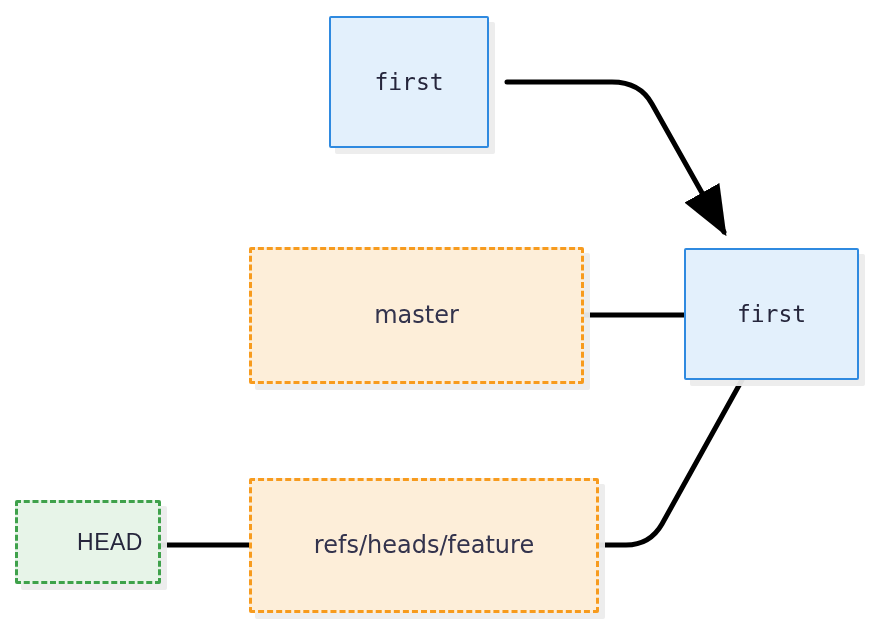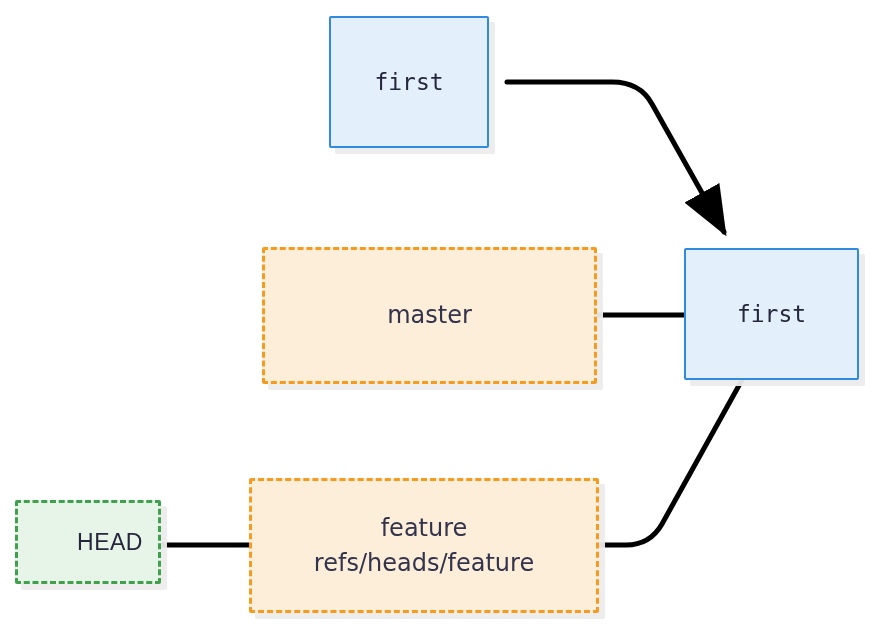--- a/index.html
+++ b/index.html
@@ -64,21 +64,21 @@
     border: 3px dashed #3fa14b;
     border-radius: 2px;
     font-family: "Liberation Sans", sans-serif;
     color: #26263c;
     font-size: 23px;
     letter-spacing: 0.5px;
     padding-left: 44px;
   }
   #node-first    { left: 329px; top: 16px;  width: 160px; height: 132px; }
   #node-second   { left: 684px; top: 248px; width: 175px; height: 132px; }
-  #node-master   { left: 262px; top: 247px; width: 335px; height: 137px; }
+  #node-master   { left: 249px; top: 247px; width: 335px; height: 137px; }
   #node-feature  { left: 249px; top: 478px; width: 350px; height: 135px; }
   #node-head     { left: 15px;  top: 500px; width: 146px; height: 84px;  }
 </style>
 </head>
 <body>
 
 <div id="canvas">
 
   <svg id="edges" viewBox="0 0 874 628" width="874" height="628" xmlns="http://www.w3.org/2000/svg">
     <defs>
@@ -102,21 +102,20 @@
 
   <div id="node-second" class="node commit">
     <span class="line1">first</span>
   </div>
 
   <div id="node-master" class="node ref">
     <span class="line1">master</span>
   </div>
 
   <div id="node-feature" class="node ref">
-    <span class="line1">feature</span>
     <span class="line2">refs/heads/feature</span>
   </div>
 
   <div id="node-head" class="node head">
     <span class="line1">HEAD</span>
   </div>
 
 </div>
 
 </body></html>

